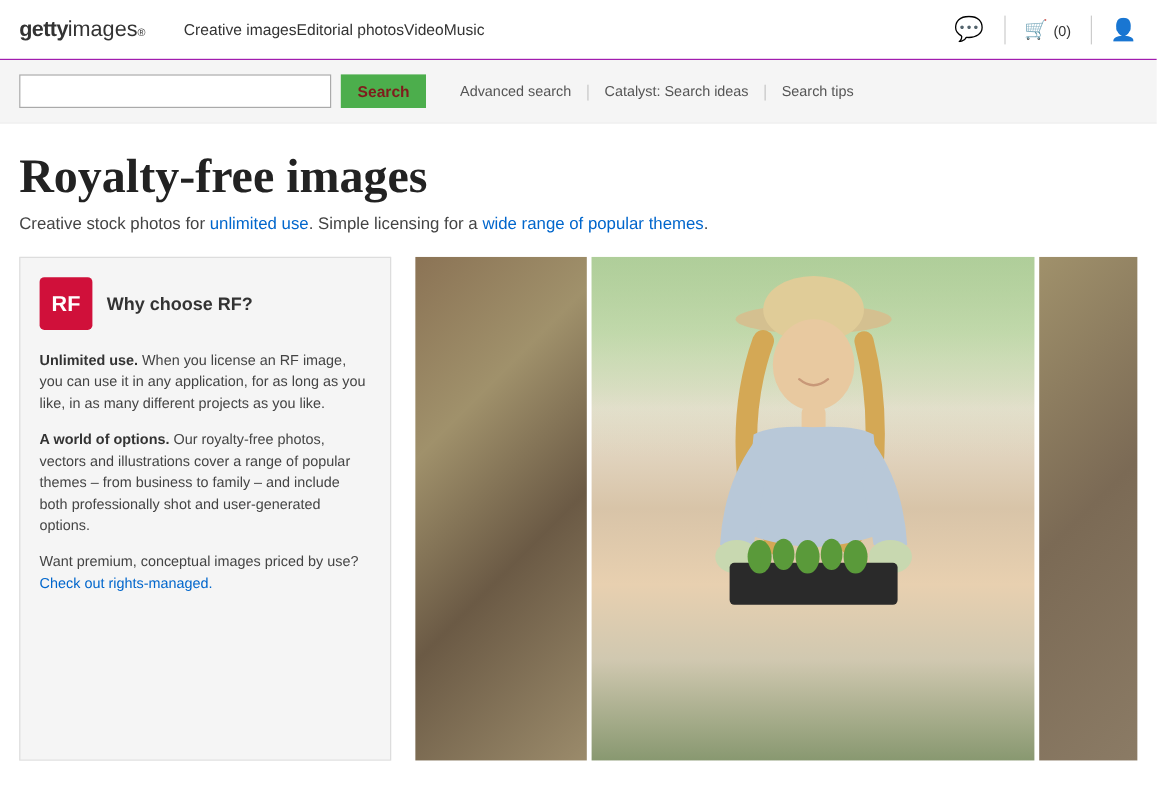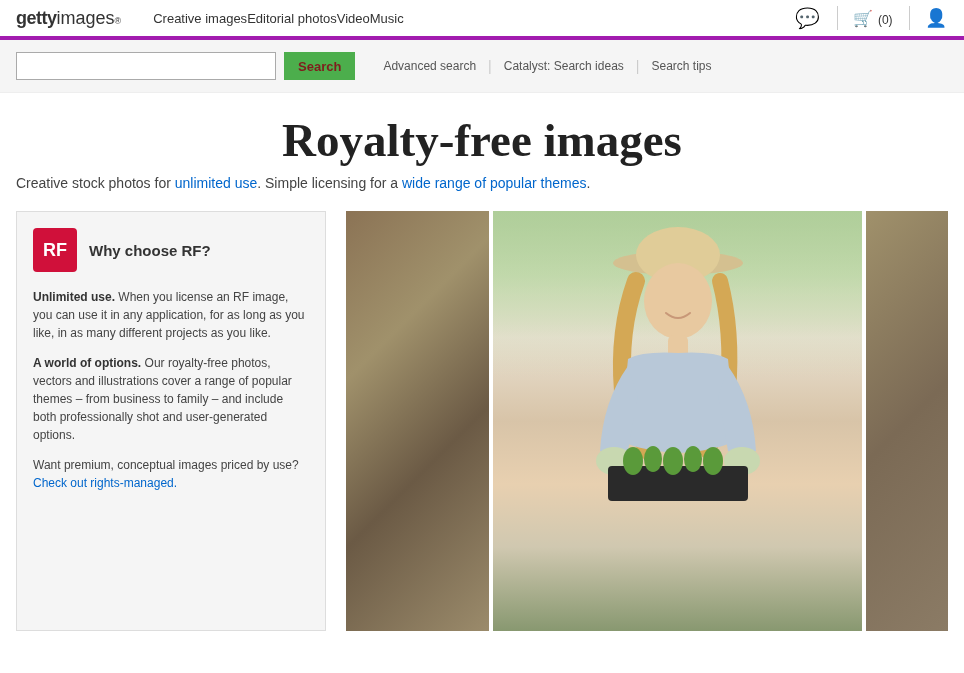--- a/index.html
+++ b/index.html
@@ -1,40 +1,40 @@
 <!DOCTYPE html>
 <html><head>
   <meta charset="utf-8">
   <style>
     * { margin: 0; padding: 0; box-sizing: border-box; }
     body { font-family: Arial, sans-serif; font-size: 13px; color: #333; background: #fff; width: 964px; }
 
     
-    .header { display: flex; align-items: center; padding: 0 16px; height: 40px; border-bottom: 4px solid #a21caf; }
+    .header { display: flex; align-items: center; padding: 0 16px; height: 50px; border-bottom: 1px solid #a21caf; }
     .logo { display: flex; align-items: baseline; margin-right: 32px; }
     .logo-getty { font-weight: bold; font-size: 18px; color: #333; letter-spacing: -0.5px; }
     .logo-images { font-size: 18px; color: #333; }
     .logo-reg { font-size: 9px; color: #333; vertical-align: super; }
     nav { display: flex; flex: 1; }
     nav a { text-decoration: none; color: #333; font-size: 13px; }
     .header-icons { display: flex; align-items: center; gap: 16px; margin-left: auto; }
     .header-icon { font-size: 20px; color: #333; cursor: pointer; }
     .header-divider { width: 1px; height: 24px; background: #ccc; }
 
     
     .search-bar { display: flex; align-items: center; padding: 12px 16px; gap: 8px; border-bottom: 1px solid #eee; background: #f5f5f5; }
     .search-input { width: 260px; height: 28px; border: 1px solid #aaa; padding: 0 6px; font-size: 13px; outline: none; }
     .search-button { background: #4cae4c; color: #7f1d1d; border: none; padding: 5px 14px; font-size: 13px; font-weight: bold; cursor: pointer; height: 28px; }
     .search-links { display: flex; align-items: center; gap: 0; margin-left: 8px; }
     .search-link { text-decoration: none; color: #555; font-size: 12px; padding: 0 12px; }
     .search-link-divider { color: #ccc; font-size: 14px; }
 
     
     .main { padding: 20px 16px 0; }
-    .page-title { font-size: 47px; font-weight: bold; color: #222; font-family: Georgia, serif; margin-bottom: 8px; text-align: center; }
+    .page-title { font-size: 40px; font-weight: bold; color: #222; font-family: Georgia, serif; margin-bottom: 8px; }
     .subtitle { font-size: 14px; color: #444; margin-bottom: 20px; }
     .subtitle .blue { color: #0066cc; }
 
     
     .content-area { display: flex; gap: 0; }
 
     
     .rf-card { width: 310px; min-width: 310px; background: #f5f5f5; border: 1px solid #ddd; padding: 16px; margin-right: 20px; }
     .rf-card-header { display: flex; align-items: center; gap: 12px; margin-bottom: 16px; }
     .rf-badge { background: #d0103a; color: #fff; font-weight: bold; font-size: 18px; width: 44px; height: 44px; display: flex; align-items: center; justify-content: center; border-radius: 4px; }

